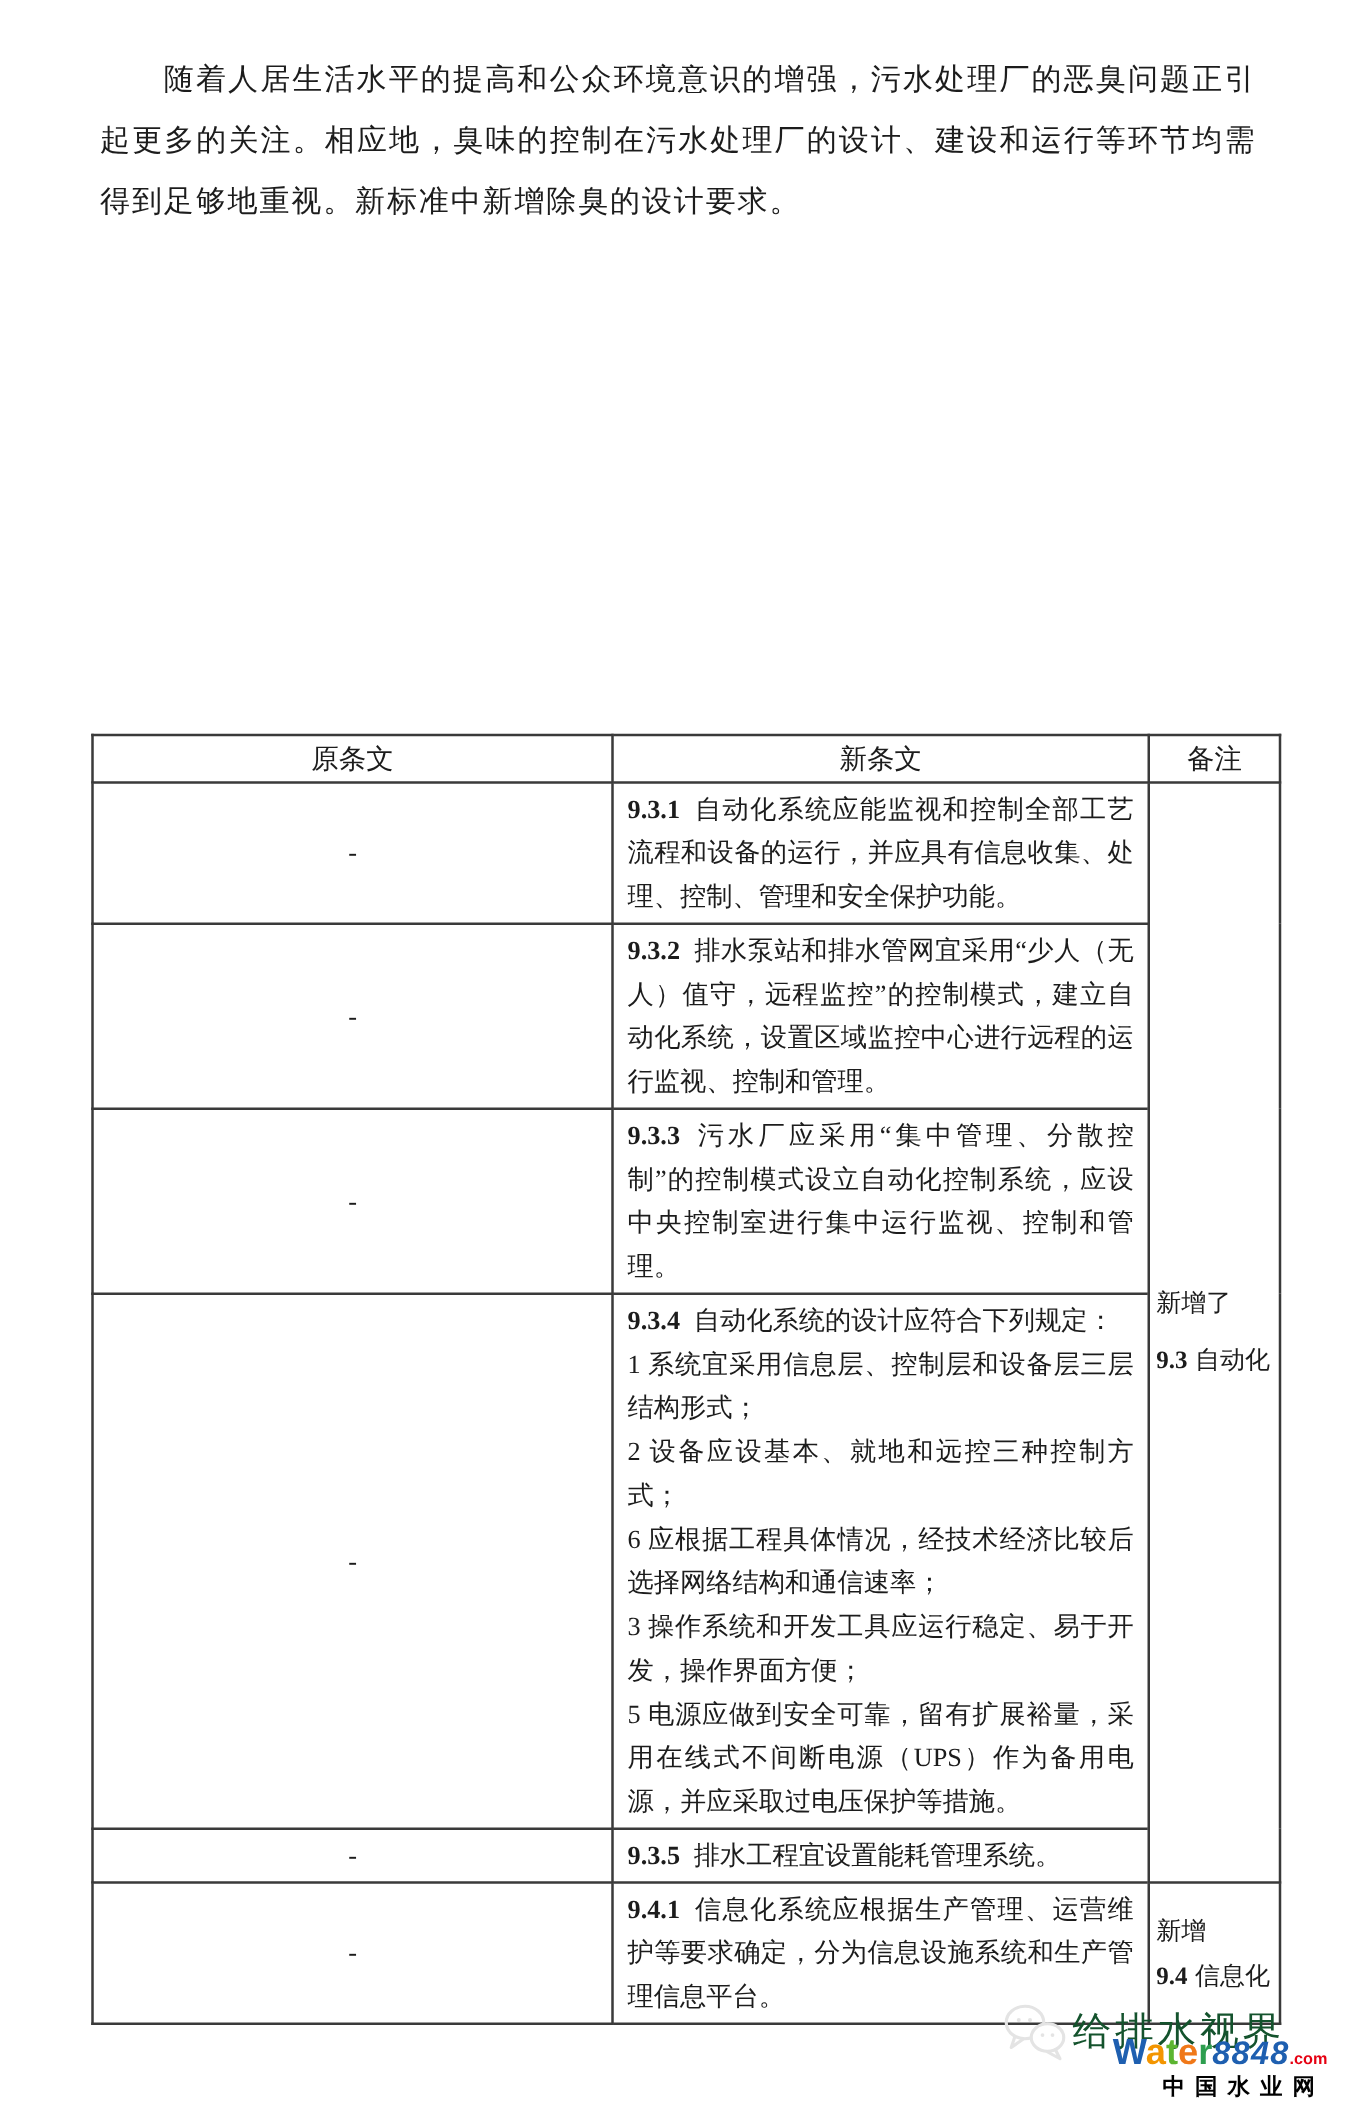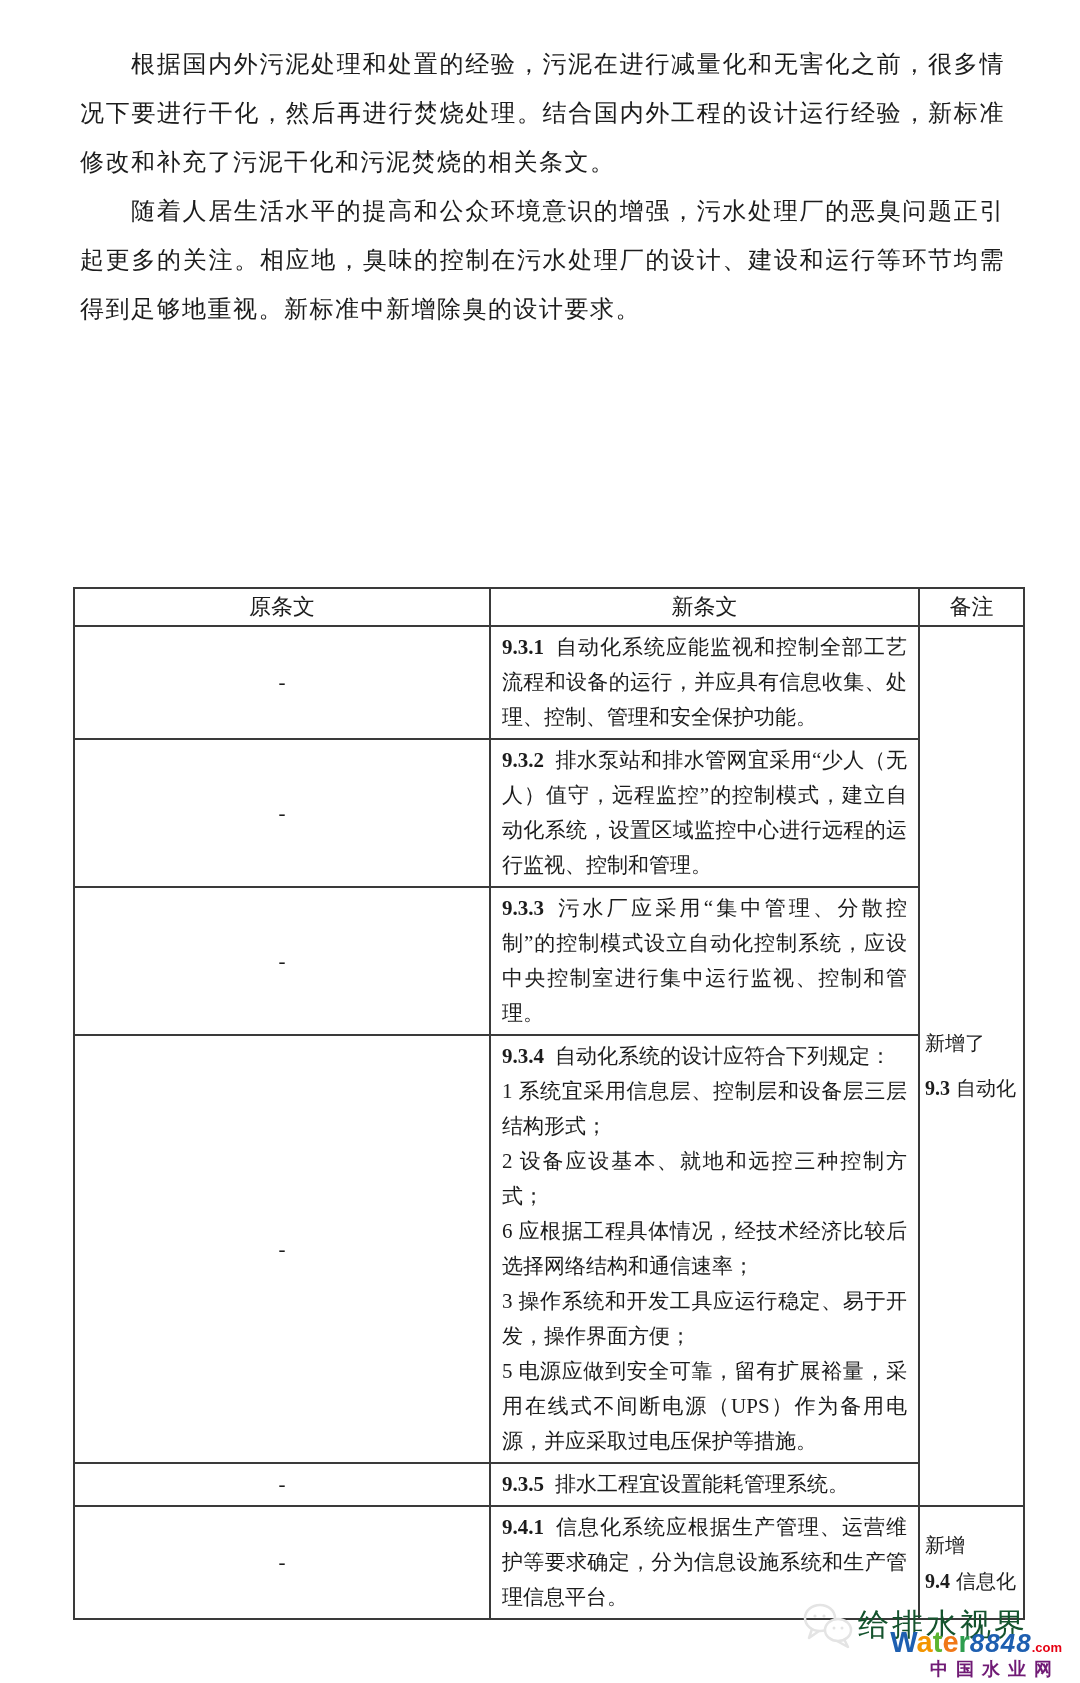--- a/index.html
+++ b/index.html
@@ -94,21 +94,20 @@
     font-family: "Liberation Sans", "DejaVu Sans", sans-serif;
     white-space: nowrap;
   }
 </style>
 </head>
 <body>
 
 <div class="page">
 
   <div class="body-text">
-    <p class="para indent">根据国内外污泥处理和处置的经验，污泥在进行减量化和无害化之前，很多情况下要进行干化，然后再进行焚烧处理。结合国内外工程的设计运行经验，新标准修改和补充了污泥干化和污泥焚烧的相关条文。</p>
     <p class="para indent">随着人居生活水平的提高和公众环境意识的增强，污水处理厂的恶臭问题正引起更多的关注。相应地，臭味的控制在污水处理厂的设计、建设和运行等环节均需得到足够地重视。新标准中新增除臭的设计要求。</p>
   </div>
 
   <div class="table-wrap">
     <table class="compare">
       <colgroup>
           <col class="c-old">
           <col class="c-new">
           <col class="c-remark">
         </colgroup>
@@ -181,16 +180,16 @@
         <ellipse cx="36" cy="30" rx="13" ry="11" fill="#ffffff" stroke="#e4e4e4" stroke-width="2.5"></ellipse>
         <path d="M42 39 L46 47 L35 41" fill="none" stroke="#e4e4e4" stroke-width="2.5" stroke-linejoin="round"></path>
         <circle cx="32" cy="28" r="1.5" fill="#e4e4e4"></circle>
         <circle cx="40" cy="28" r="1.5" fill="#e4e4e4"></circle>
       </svg>
     </span>
     <span class="ghost-text">给排水视界</span>
     <span class="logo-row">
       <span class="logo-letter" style="color: rgb(30, 95, 176);">W</span><span class="logo-letter" style="color: rgb(243, 149, 0);">a</span><span class="logo-letter" style="color: rgb(92, 181, 49);">t</span><span class="logo-letter" style="color: rgb(240, 120, 24);">e</span><span class="logo-letter" style="color: rgb(46, 158, 79);">r</span><span class="logo-number" style="color: rgb(30, 95, 176);">8848</span><span class="logo-suffix" style="color: rgb(230, 0, 18);">.com</span>
     </span>
-    <span class="site-name" style="color: #701a75;">中国水业网</span>
+    <span class="site-name" style="color: #000000;">中国水业网</span>
   </div>
 
 </div>
 
 </body></html>

